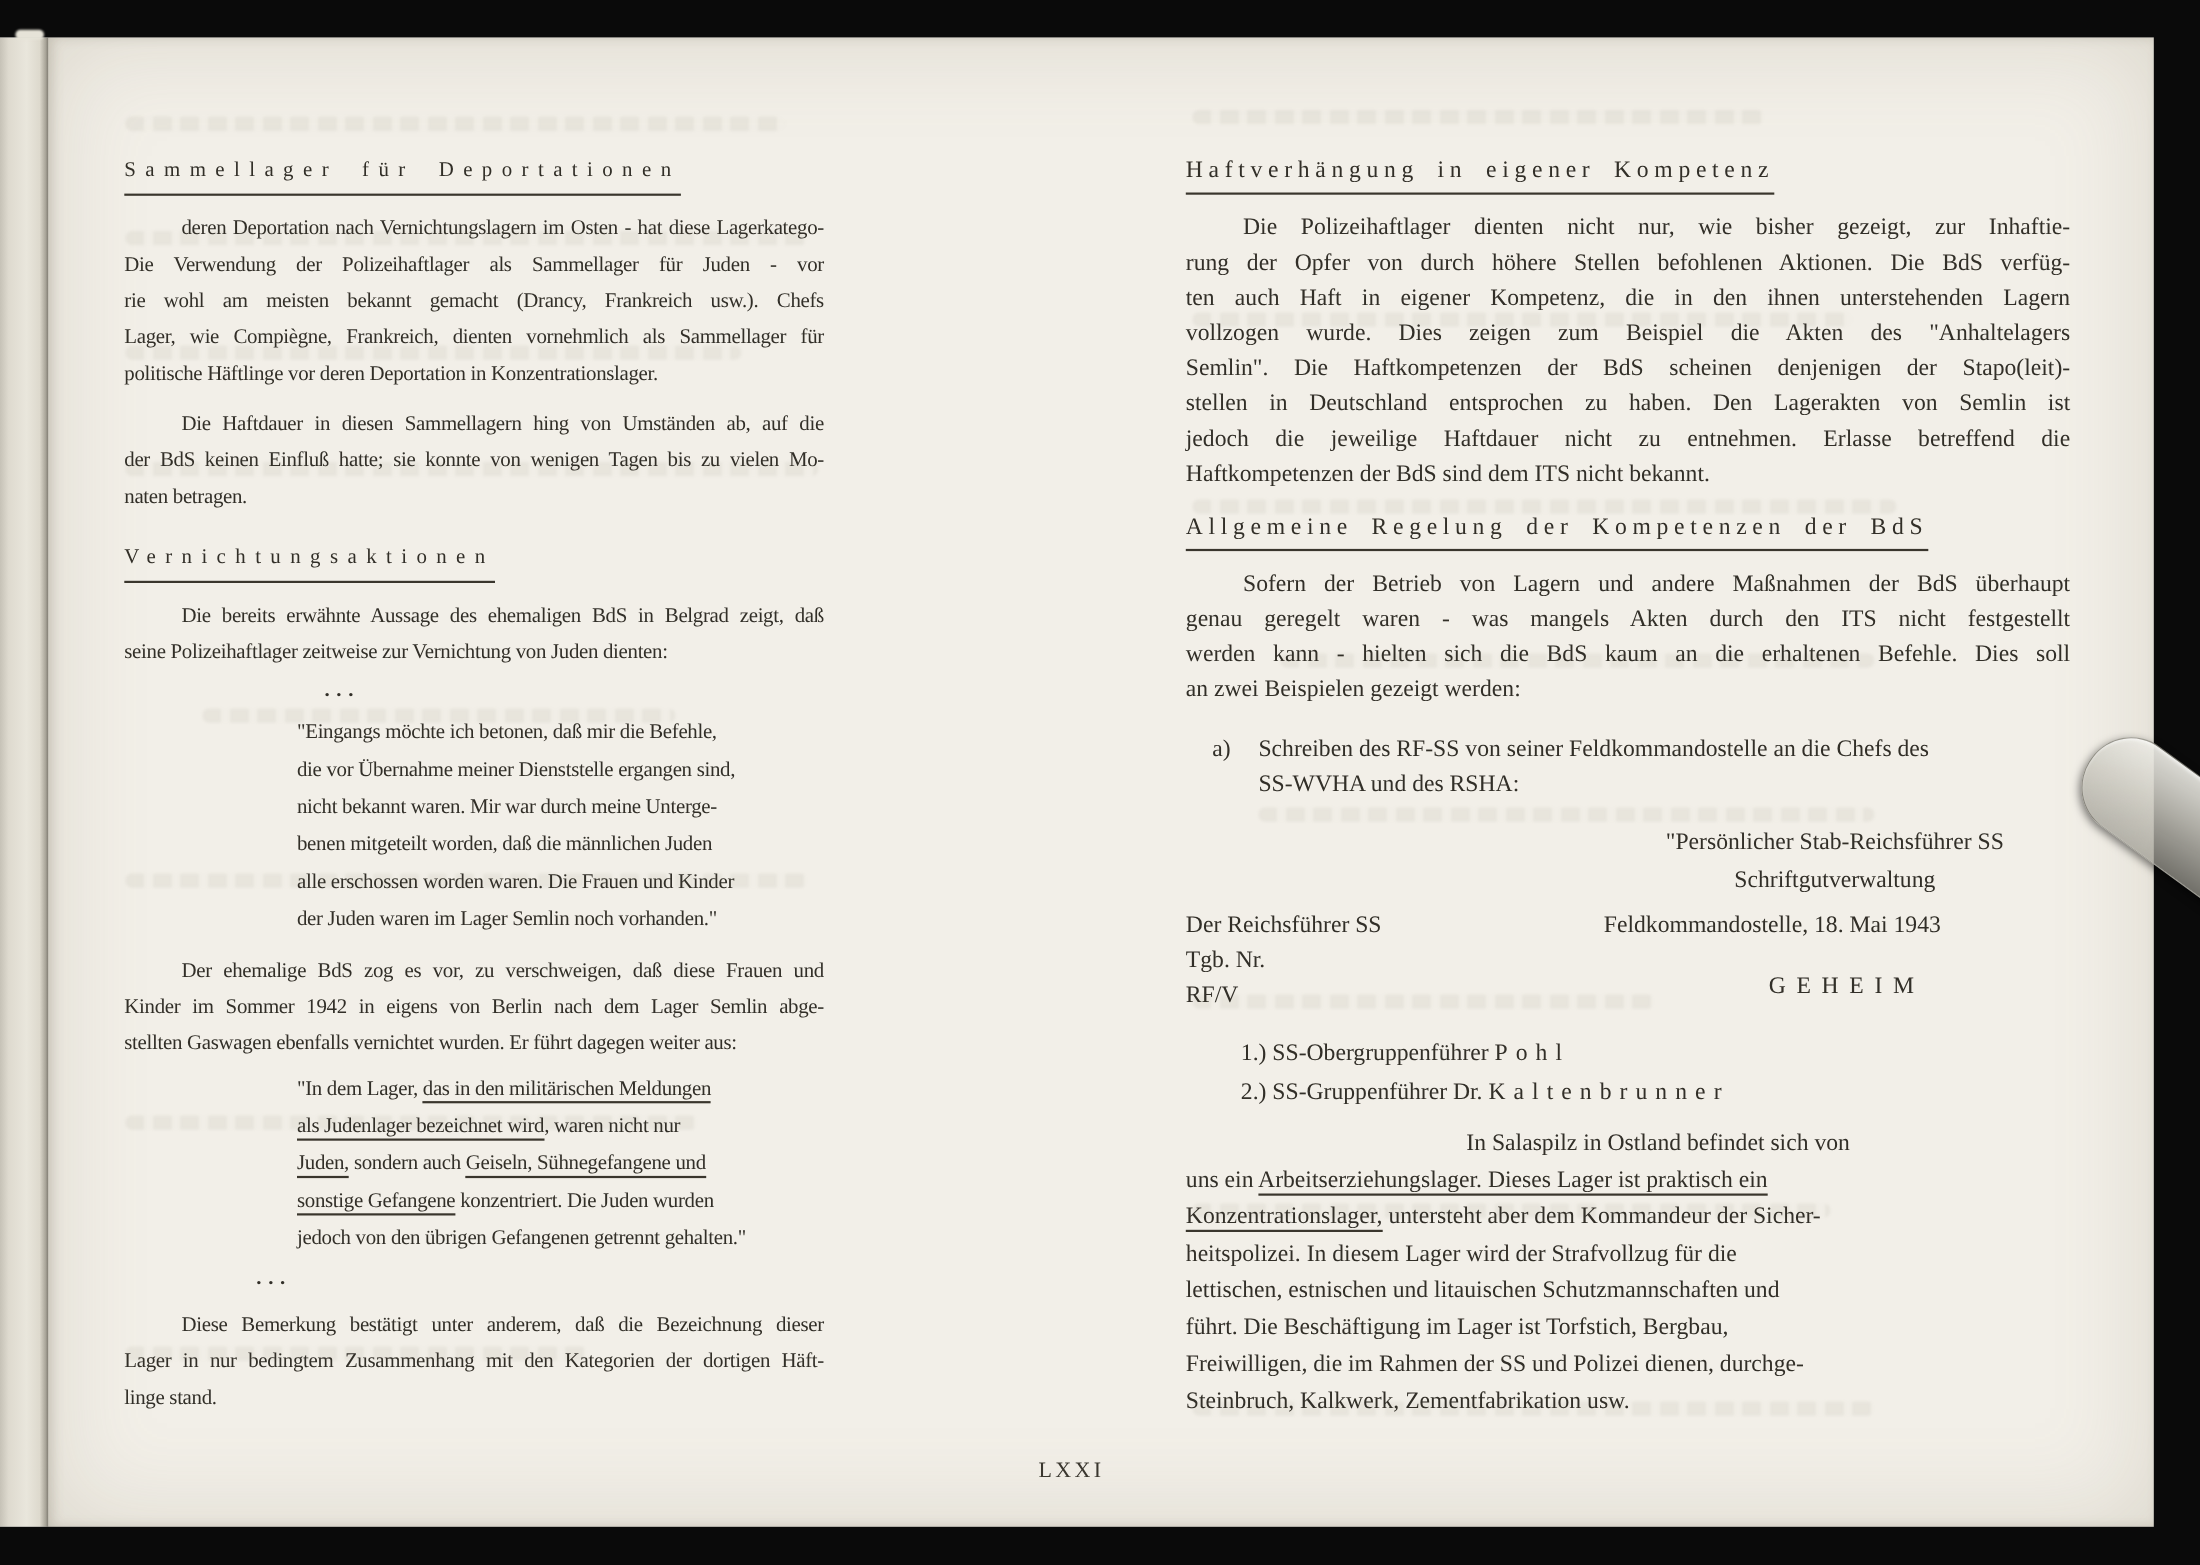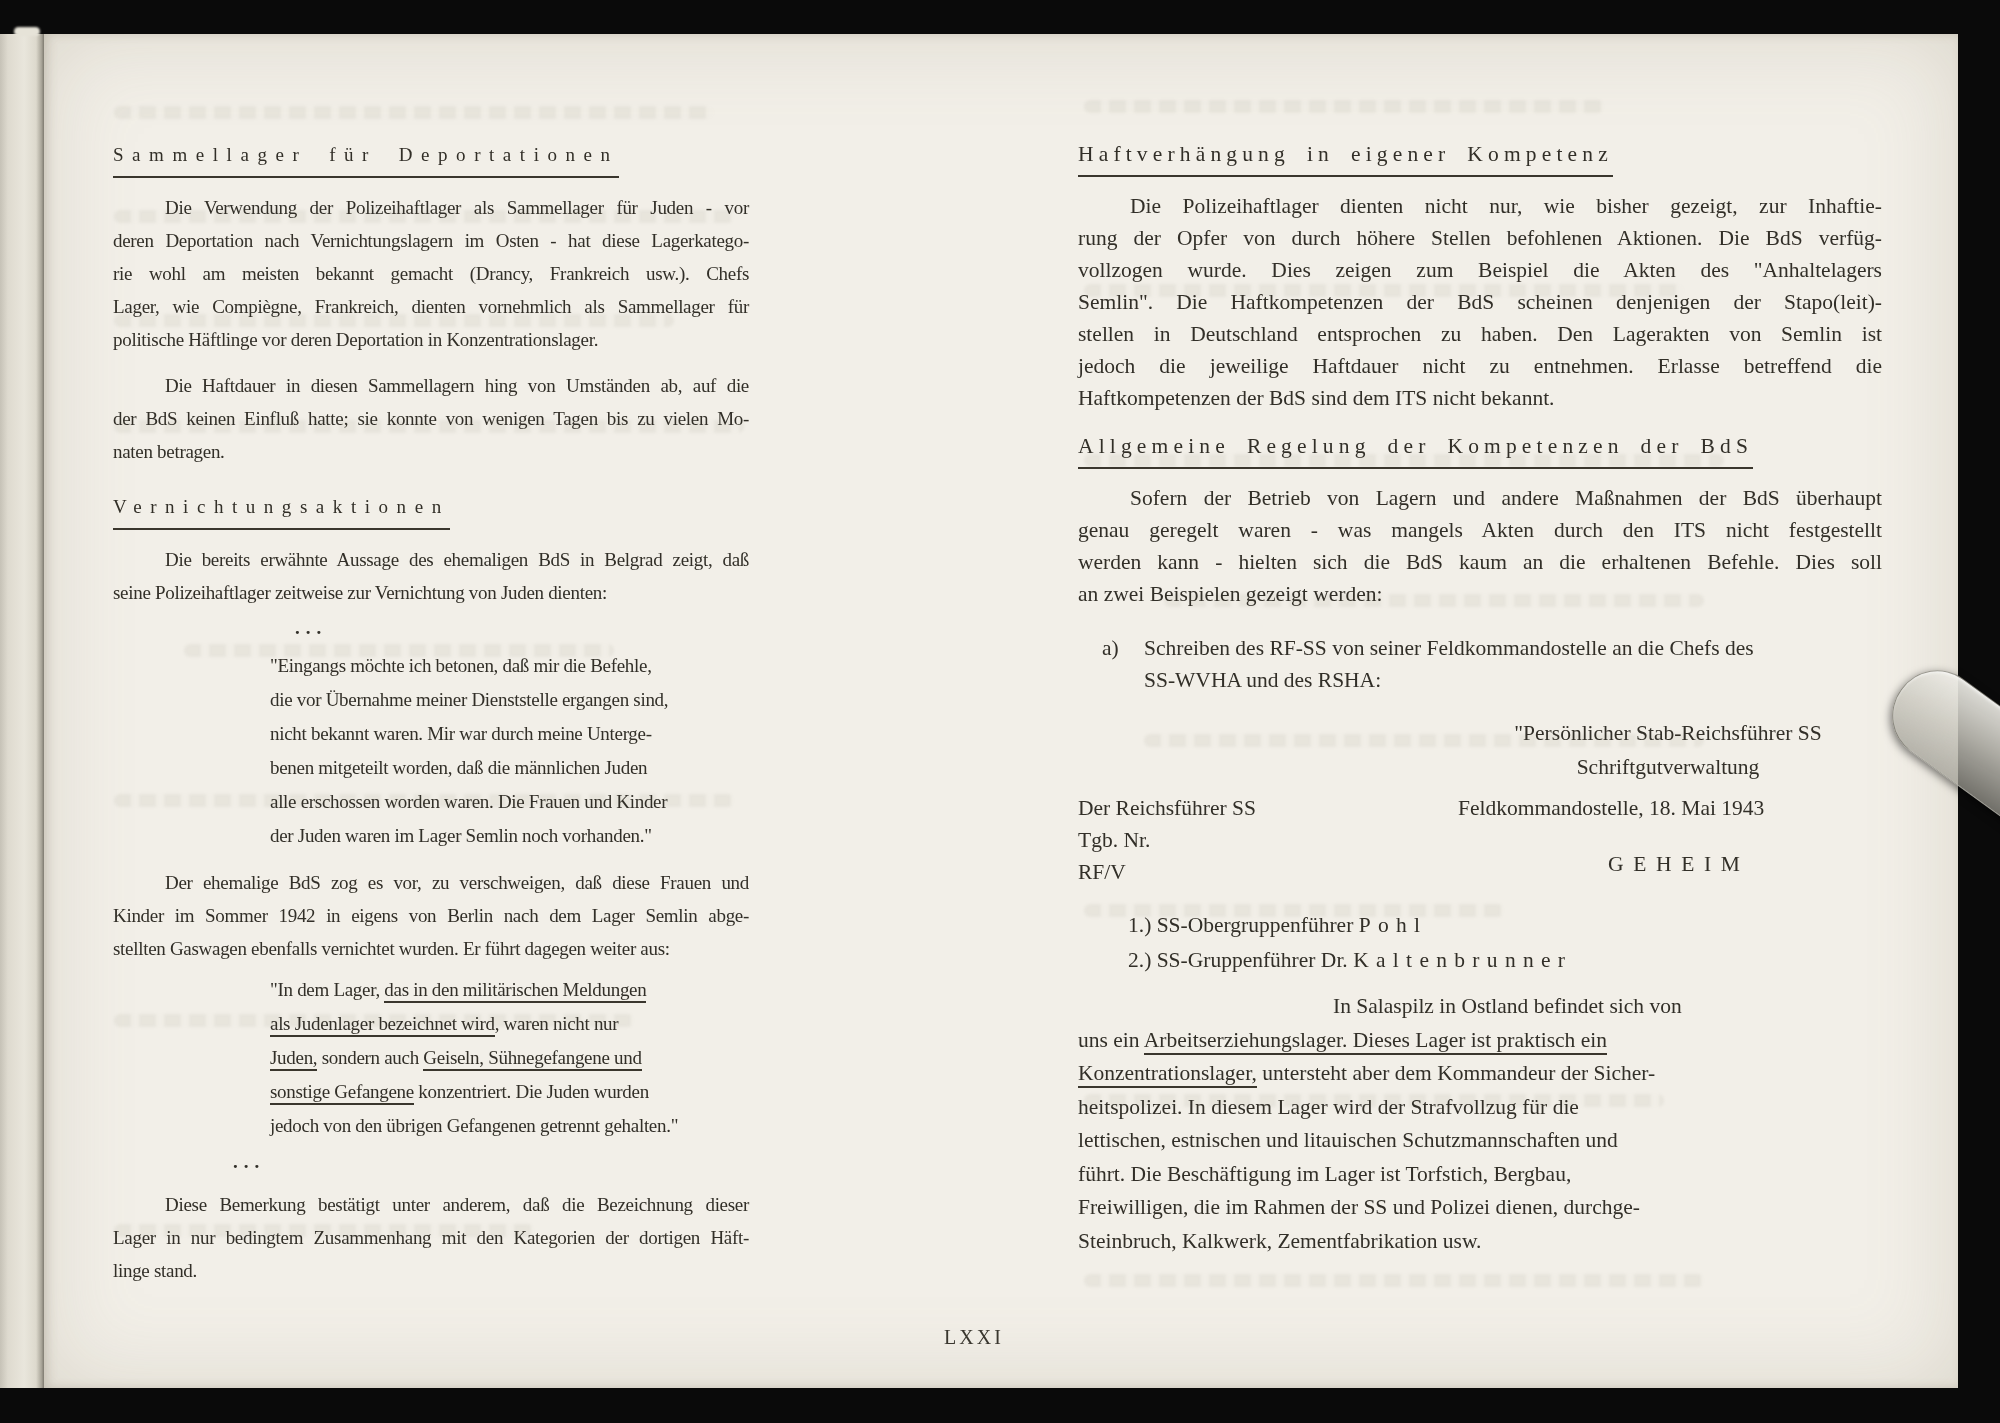--- a/index.html
+++ b/index.html
@@ -83,22 +83,22 @@
     <div class="bleed" style="left:1100px;top:700px;width:560px;"></div>
     <div class="bleed" style="left:1040px;top:870px;width:420px;"></div>
     <div class="bleed" style="left:1040px;top:1060px;width:580px;"></div>
     <div class="bleed" style="left:1040px;top:1240px;width:620px;"></div>
 
     <div class="col left">
       <div class="heading">
         <span class="hd">Sammellager für Deportationen</span>
       </div>
       <div class="para first-indent jlines">
+          <div class="line"><span>deren Deportation nach Vernichtungslagern im Osten - hat diese Lagerkatego-</span></div>
           <div class="line"><span>Die Verwendung der Polizeihaftlager als Sammellager für Juden - vor</span></div>
-          <div class="line"><span>deren Deportation nach Vernichtungslagern im Osten - hat diese Lagerkatego-</span></div>
           <div class="line"><span>rie wohl am meisten bekannt gemacht (Drancy, Frankreich usw.). Chefs</span></div>
           <div class="line"><span>Lager, wie Compiègne, Frankreich, dienten vornehmlich als Sammellager für</span></div>
           <div class="line"><span>politische Häftlinge vor deren Deportation in Konzentrationslager.</span></div>
         </div>
       <div class="para first-indent jlines">
           <div class="line"><span>Die Haftdauer in diesen Sammellagern hing von Umständen ab, auf die</span></div>
           <div class="line"><span>der BdS keinen Einfluß hatte; sie konnte von wenigen Tagen bis zu vielen Mo-</span></div>
           <div class="line"><span>naten betragen.</span></div>
         </div>
 
@@ -138,20 +138,21 @@
         </div>
     </div>
 
     <div class="col right">
       <div class="heading">
         <span class="hd">Haftverhängung in eigener Kompetenz</span>
       </div>
       <div class="para first-indent jlines">
           <div class="line"><span>Die Polizeihaftlager dienten nicht nur, wie bisher gezeigt, zur Inhaftie-</span></div>
           <div class="line"><span>rung der Opfer von durch höhere Stellen befohlenen Aktionen. Die BdS verfüg-</span></div>
+          <div class="line"><span>ten auch Haft in eigener Kompetenz, die in den ihnen unterstehenden Lagern</span></div>
           <div class="line"><span>vollzogen wurde. Dies zeigen zum Beispiel die Akten des "Anhaltelagers</span></div>
           <div class="line"><span>Semlin". Die Haftkompetenzen der BdS scheinen denjenigen der Stapo(leit)-</span></div>
           <div class="line"><span>stellen in Deutschland entsprochen zu haben. Den Lagerakten von Semlin ist</span></div>
           <div class="line"><span>jedoch die jeweilige Haftdauer nicht zu entnehmen. Erlasse betreffend die</span></div>
           <div class="line"><span>Haftkompetenzen der BdS sind dem ITS nicht bekannt.</span></div>
         </div>
 
       <div class="heading" style="margin-top:16px;">
         <span class="hd">Allgemeine Regelung der Kompetenzen der BdS</span>
       </div>

